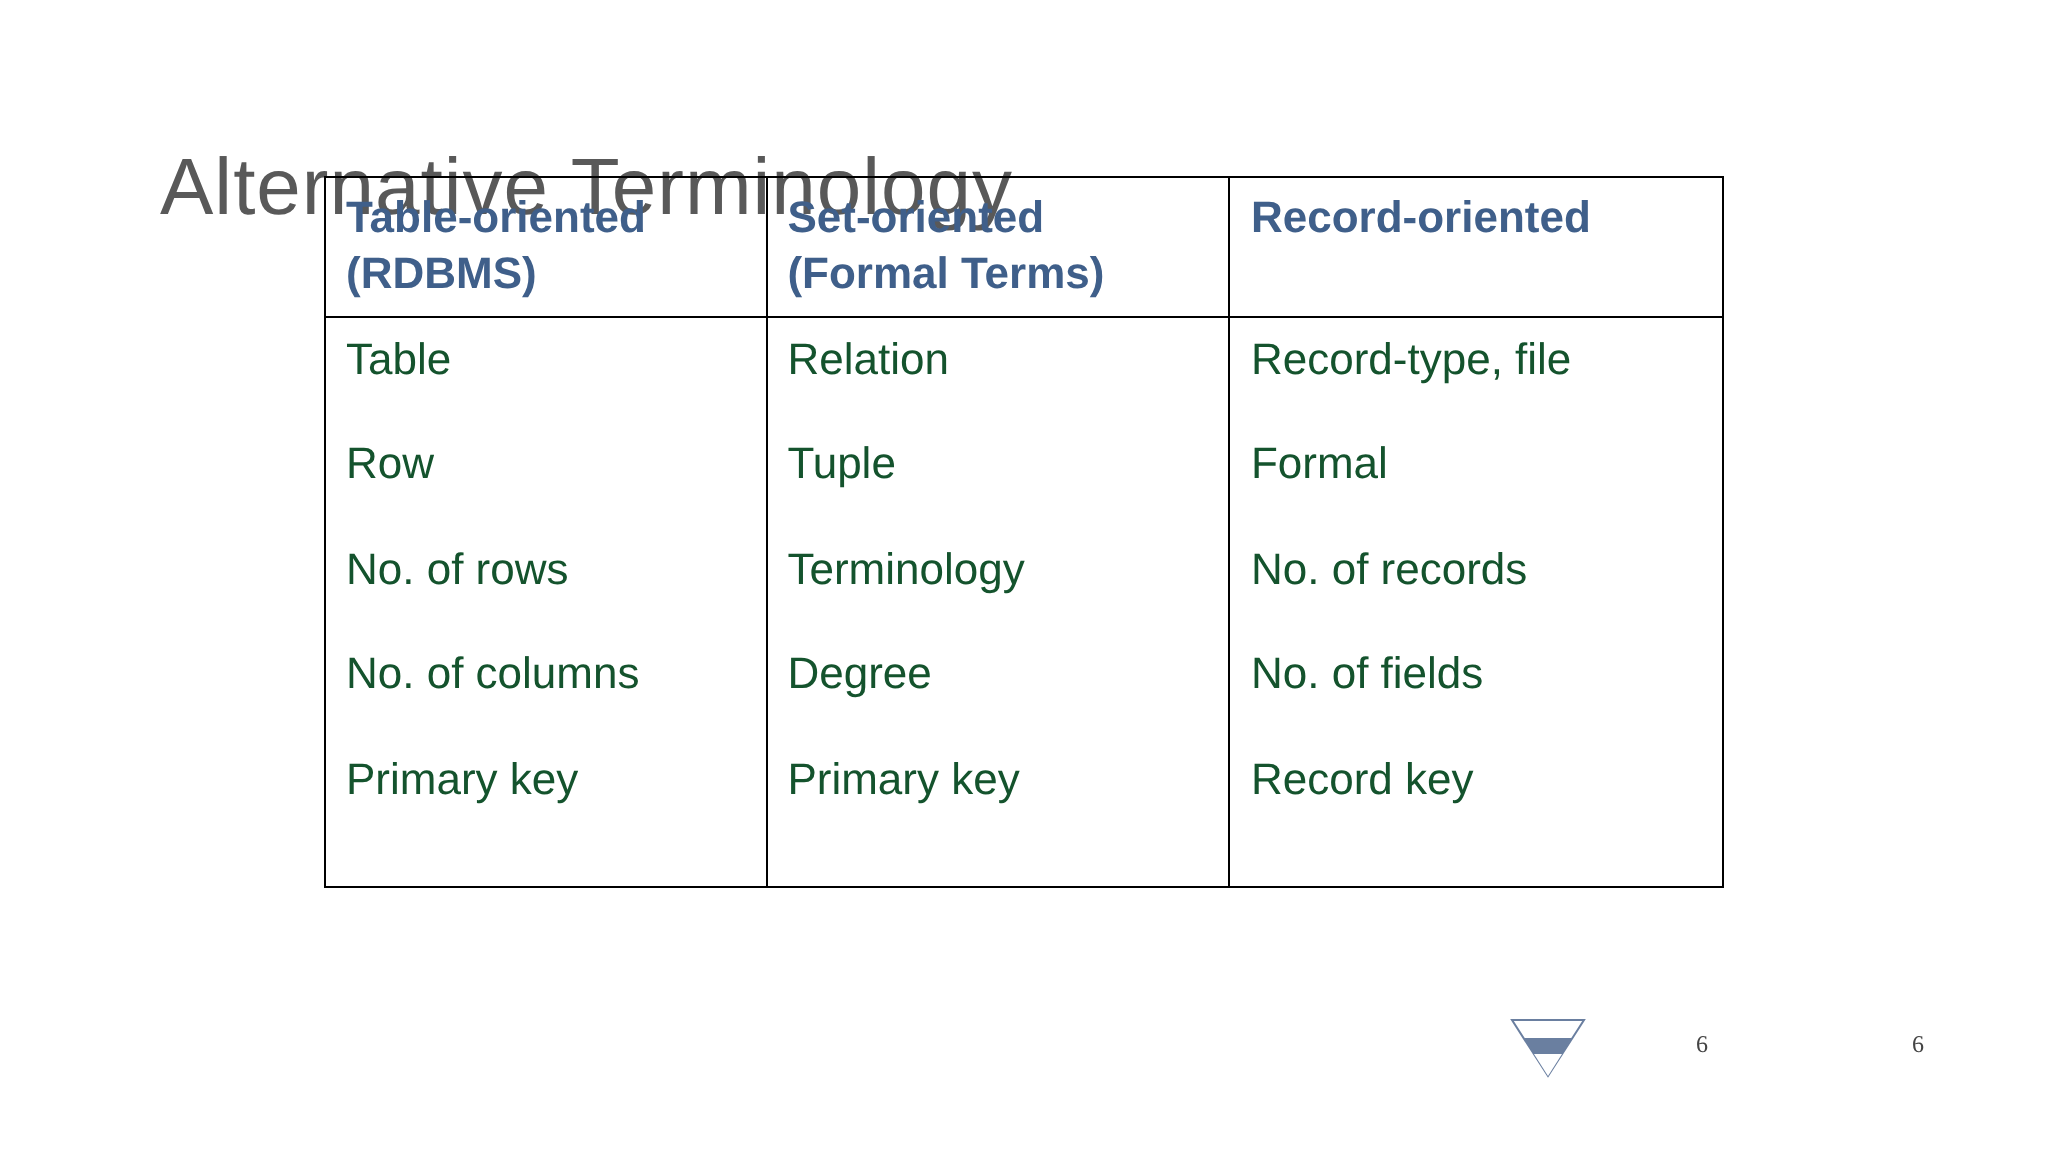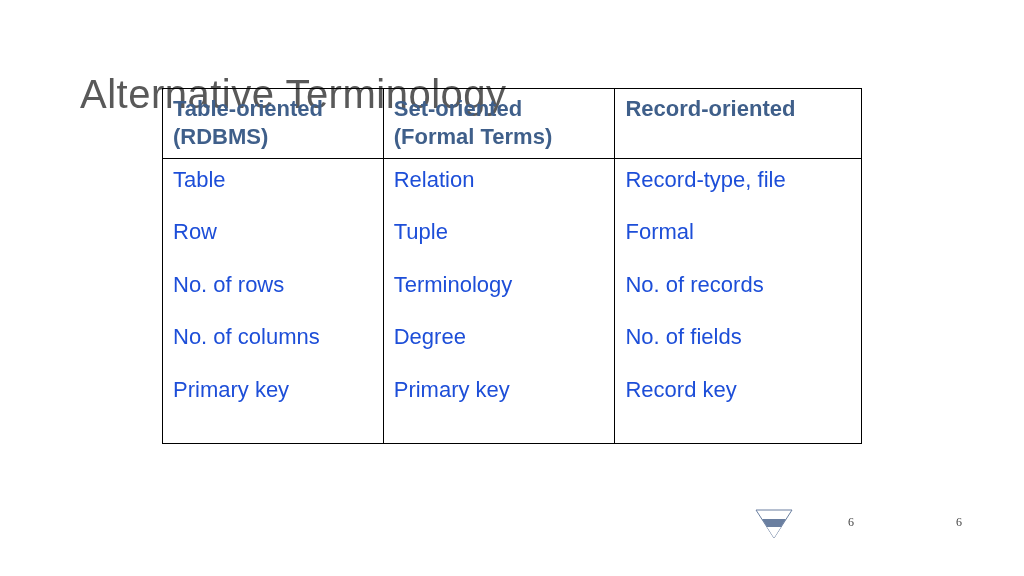--- a/index.html
+++ b/index.html
@@ -40,21 +40,21 @@
   .term-table th {
     font-weight: 700;
     color: #3f5f8a;
     padding: 6px 10px 8px 10px;
     border-width: 1px 1px 1px 1px;
     line-height: 1.25;
     margin-left: 36px;
   }
   .term-table td {
     font-weight: 400;
-    color: #1d4ed8;
+    color: #14532d;
     padding: 8px 10px 18px 10px;
     line-height: 1.2;
   }
   
   .term-table tbody td { border-width: 0 1px 0 1px; }
   
   .term-table tbody tr:first-child td { border-top-width: 1px; }
   
   .term-table tbody tr:last-child td { border-bottom-width: 1px; padding-bottom: 40px; }
 

